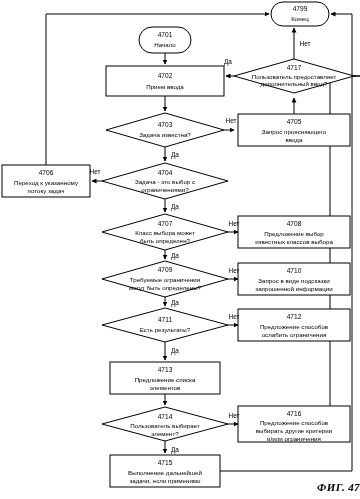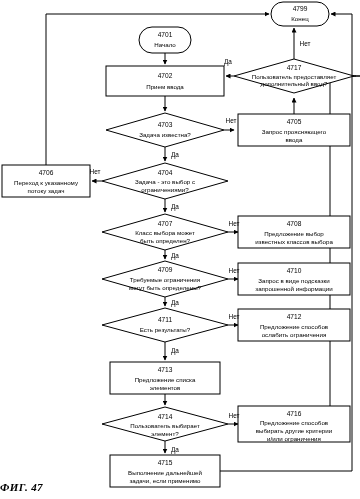--- a/index.html
+++ b/index.html
@@ -61,21 +61,21 @@
     font-size: 6.4px;
     fill: #000000;
     text-anchor: middle;
     dominant-baseline: middle;
   }
   .fig-caption {
     position: absolute;
     left: 0;
     width: 360px;
     bottom: 6px;
-    text-align: left;
+    text-align: right;
     font-family: "Liberation Serif", serif;
     font-style: italic;
     font-weight: bold;
     font-size: 11px;
     color: #000000;
     letter-spacing: 0.4px;
   }
 </style>
 </head>
 <body>

